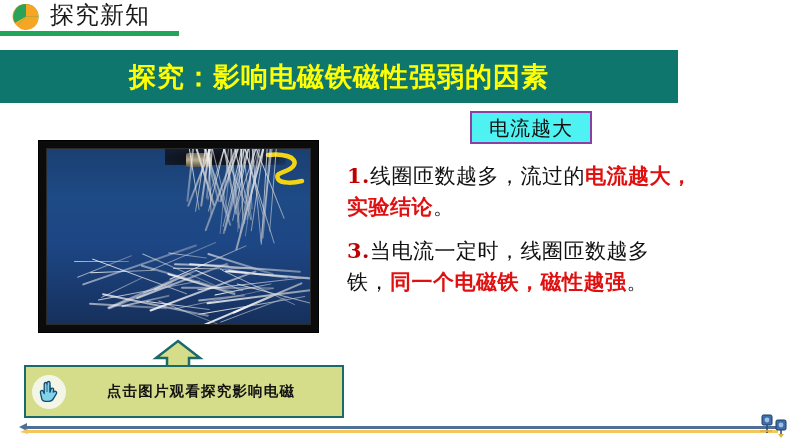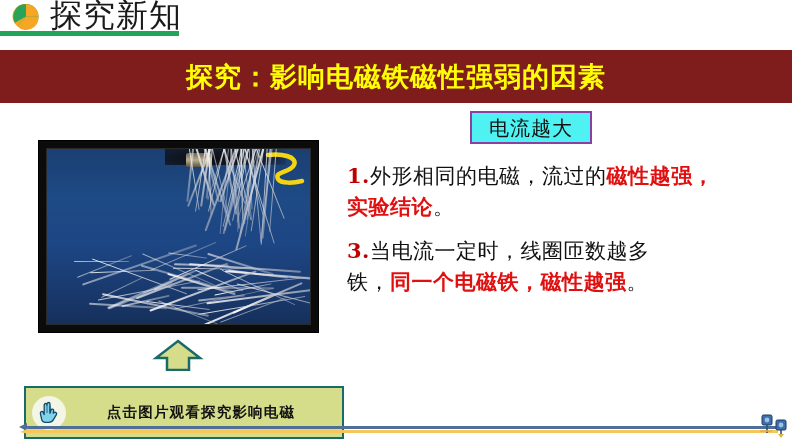--- a/index.html
+++ b/index.html
@@ -28,43 +28,43 @@
     left: 12px;
     top: 3px;
     width: 30px;
     height: 27px;
   }
   #header-title {
     position: absolute;
     left: 50px;
     top: 0px;
     font-family: "DejaVu Sans", "Liberation Sans", sans-serif;
-    font-size: 32px;
+    font-size: 24px;
     line-height: 30px;
     color: #1a1a1a;
     letter-spacing: 1px;
     white-space: nowrap;
   }
   #header-rule {
     position: absolute;
     left: 0px;
     top: 31px;
     width: 179px;
     height: 5px;
     background: #21a558;
   }
 
   
   #title-banner {
     position: absolute;
     left: 0px;
     top: 50px;
-    width: 792px;
+    width: 678px;
     height: 53px;
-    background: #7f1d1d;
+    background: #0f766e;
     display: flex;
     align-items: center;
     justify-content: center;
   }
   #title-banner-text {
     font-family: "DejaVu Sans", "Liberation Sans", sans-serif;
     font-weight: bold;
     font-size: 27px;
     line-height: 32px;
     color: #ffff00;
@@ -143,21 +143,20 @@
     position: absolute;
     left: 24px;
     top: 365px;
     width: 320px;
     height: 53px;
     background: #d5dd8a;
     border: 2px solid #1a6a6a;
     box-sizing: border-box;
     display: flex;
     align-items: center;
-    margin-top: 21px;
   }
   #callout-hand {
     flex: 0 0 auto;
     margin-left: 6px;
     width: 34px;
     height: 34px;
     position: relative;
   }
   #callout-hand-bg {
     position: absolute;
@@ -408,21 +407,21 @@
   <div id="callout-text">
     <span class="ln">点击图片观看探究影响电磁</span>
   </div>
 </div>
 
 <div id="conclusion-badge">
   <span id="conclusion-badge-text">电流越大</span>
 </div>
 
 <div id="conclusions">
-    <div class="conclusion-item"><span class="num">1.</span><span>外形相同的电磁，流过的</span><span class="hl">磁性越强，</span><br><span class="hl">实验结论</span><span>。</span></div>
+    <div class="conclusion-item"><span class="num">1.</span><span>线圈匝数越多，流过的</span><span class="hl">电流越大，</span><br><span class="hl">实验结论</span><span>。</span></div>
     <div class="conclusion-item"><span class="num">3.</span><span>当电流一定时，线圈匝数越多</span><br><span>铁，</span><span class="hl">同一个电磁铁，磁性越强</span><span>。</span></div>
   </div>
 
 <div id="bottom-rule"></div>
 <div id="bottom-rule-yellow"></div>
 <div id="bottom-rule-arrow">
   <svg viewBox="0 0 16 16" width="16" height="16">
     <path d="M1 6 L9 2 L9 10 Z" fill="#4e6f96"></path>
     <path d="M2 11 L10 7.5 L10 13 Z" fill="#f5c65b"></path>
   </svg>

